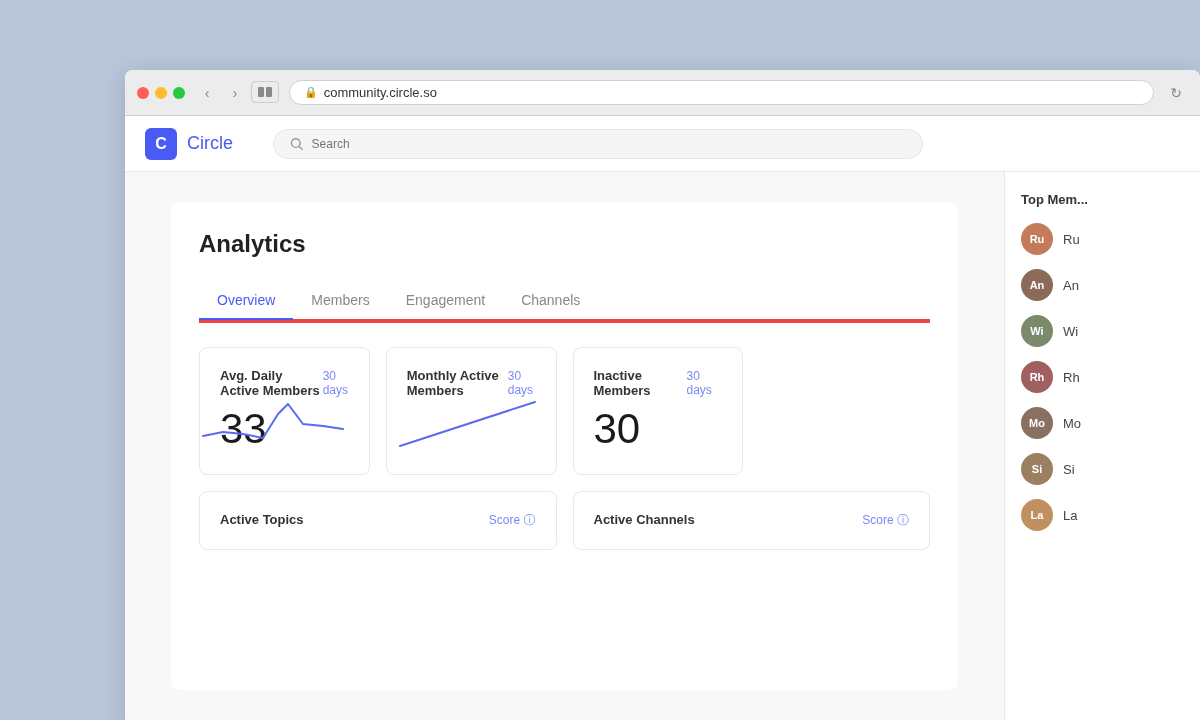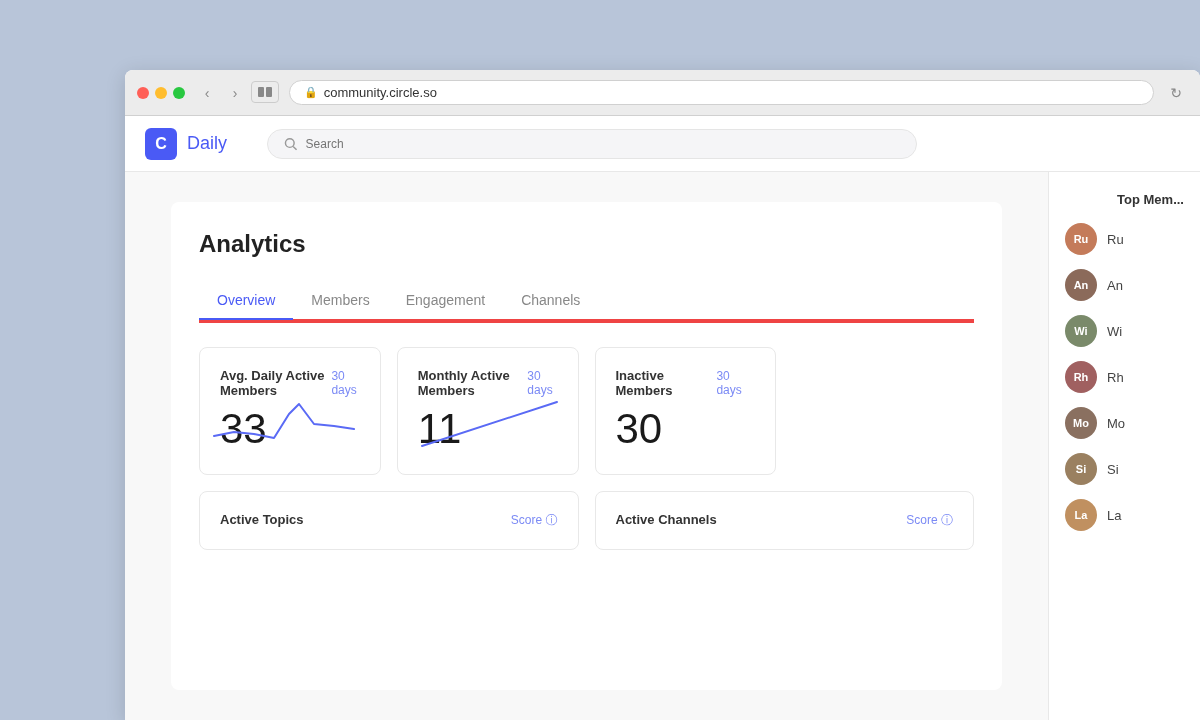--- a/index.html
+++ b/index.html
@@ -312,26 +312,25 @@
       padding: 20px;
     }
 
     .score-header {
       display: flex;
       justify-content: space-between;
     }
 
     
     .right-sidebar {
-      width: 152px;
+      width: 196px;
       background: #fff;
       border-left: 1px solid #e8e8e8;
       padding: 20px 16px;
       flex-shrink: 0;
-      text-align: right;
     }
 
     .sidebar-title {
       font-size: 13px;
       font-weight: 600;
       color: #333;
       margin-bottom: 16px;
     }
 
     .member-item {
@@ -398,21 +397,21 @@
       <button class="reload-btn">↻</button>
     </div>
 
     <div class="app-content">
 
       <div class="top-nav">
         <div class="brand">
           <div class="brand-logo">
             <span>C</span>
           </div>
-          <span class="brand-name">Daily</span>
+          <span class="brand-name">Circle</span>
         </div>
         <div class="search-bar">
           <svg width="14" height="14" viewBox="0 0 14 14">
             <circle cx="6" cy="6" r="4.5" stroke="#999" stroke-width="1.5" fill="none"></circle>
             <line x1="9.5" y1="9.5" x2="13" y2="13" stroke="#999" stroke-width="1.5"></line>
           </svg>
           <input type="text" placeholder="Search" style="">
         </div>
       </div>
 
@@ -444,21 +443,20 @@
                   </svg>
                 </div>
               </div>
 
 
               <div class="stat-card">
                 <div class="stat-header">
                   <span class="stat-label">Monthly Active Members</span>
                   <span class="stat-period">30 days</span>
                 </div>
-                <div class="stat-value">11</div>
                 <div class="stat-chart">
                   <svg class="mini-chart" viewBox="0 0 160 60">
                     <polyline points="20,52 155,8" fill="none" stroke="#5a6af5" stroke-width="2" stroke-linecap="round"></polyline>
                   </svg>
                 </div>
               </div>
 
               <div class="stat-card">
                 <div class="stat-header">
                   <span class="stat-label">Inactive Members</span>

